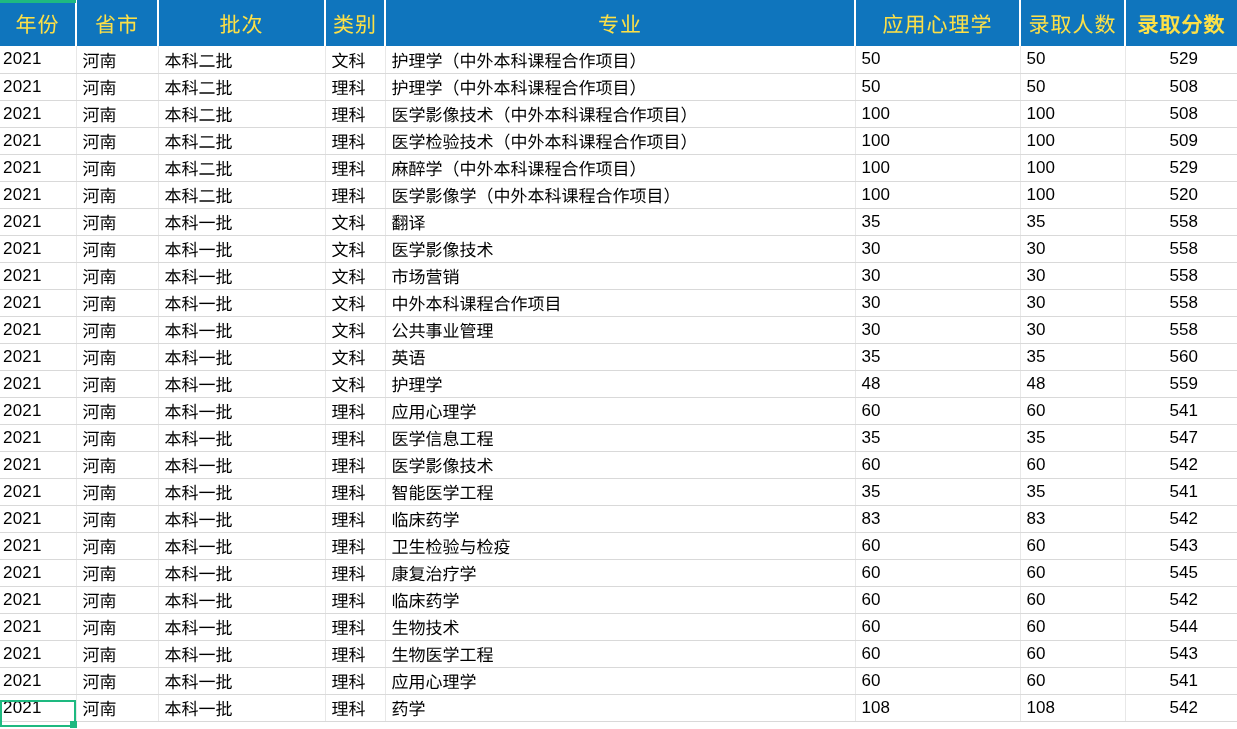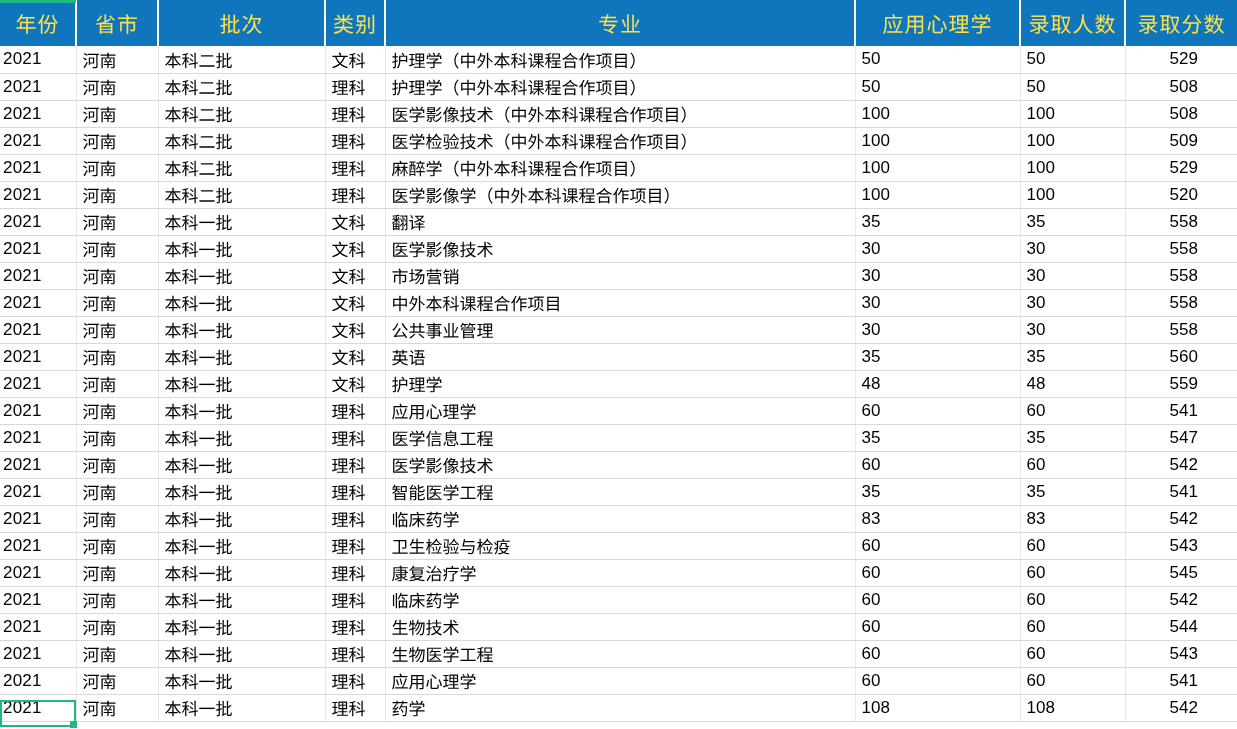--- a/index.html
+++ b/index.html
@@ -40,20 +40,21 @@
     text-align: center;
     vertical-align: middle;
     padding: 0;
     border-right: 2px solid #ffffff;
     border-bottom: 0;
     letter-spacing: 1px;
     white-space: nowrap;
   }
   thead th.last-col {
     border-right: 0;
+    font-weight: bold;
   }
 
   
   tbody tr.data-row {
     height: 27px;
     margin-top: 8px;
   }
   tbody td {
     font-size: 17px;
     color: #000000;

